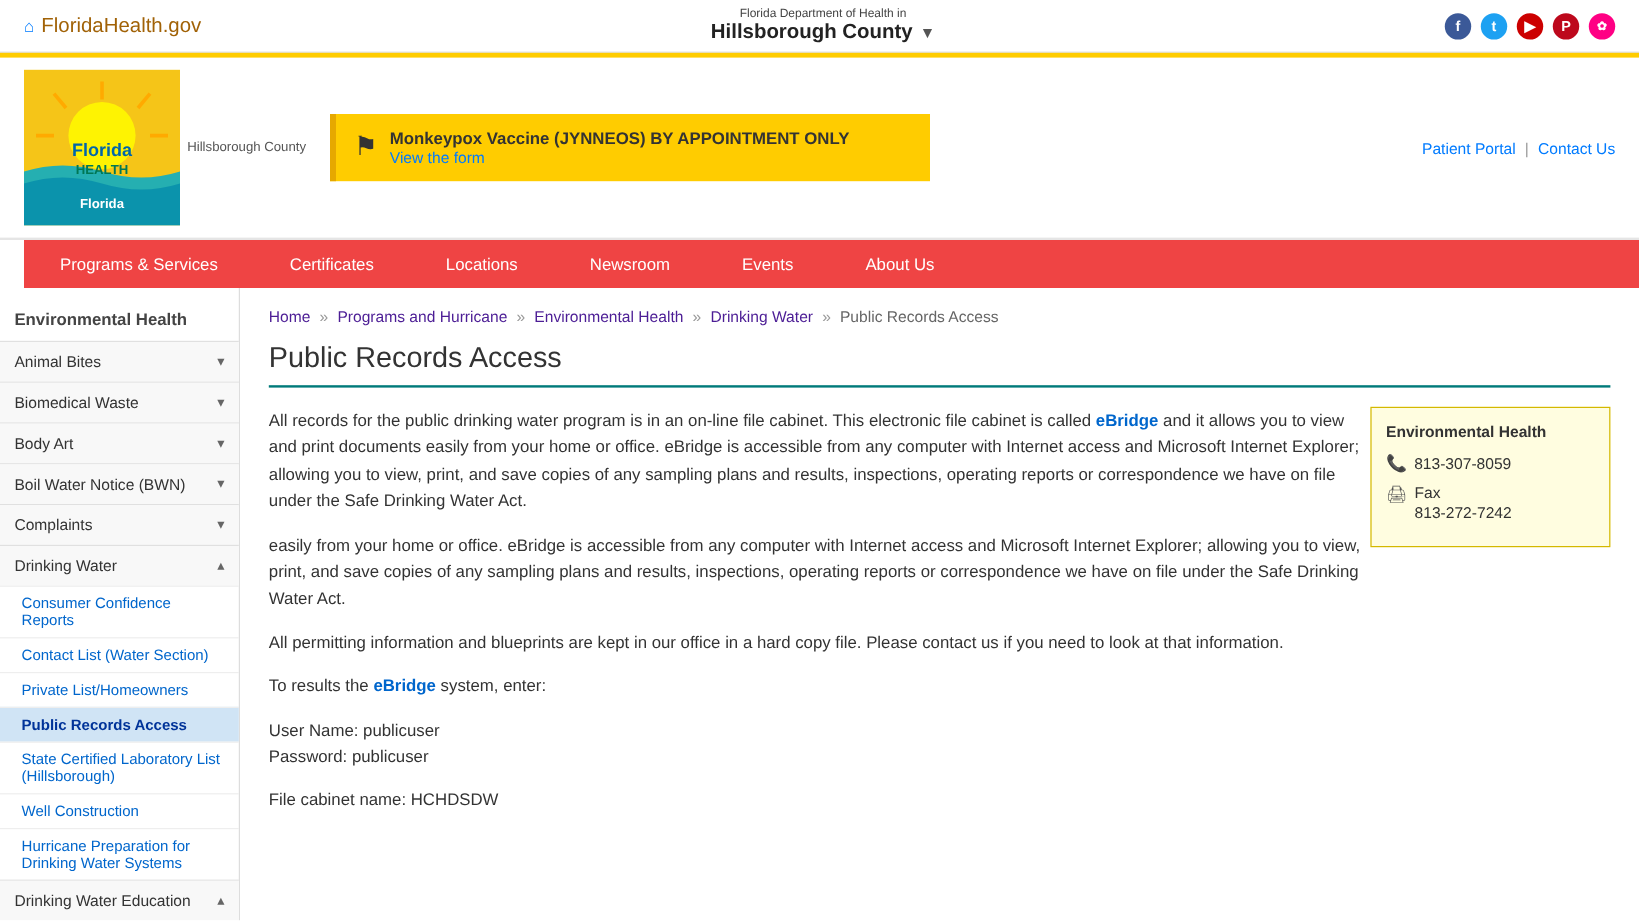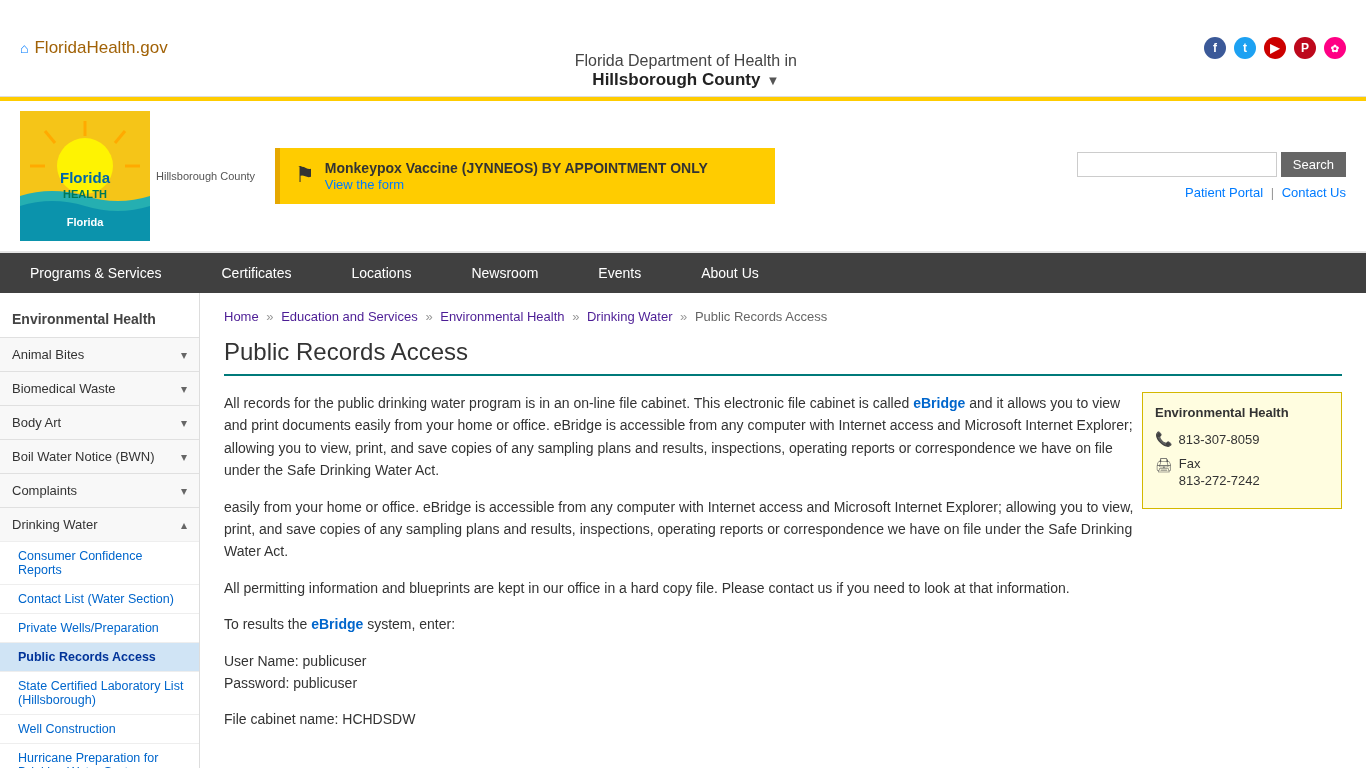--- a/index.html
+++ b/index.html
@@ -72,23 +72,24 @@
       padding: 4px 12px;
       cursor: pointer;
       font-size: 13px;
     }
     #header-links { font-size: 13px; margin-left: 20px; }
     #header-links a { color: #007bff; text-decoration: none; }
     #header-links span { color: #999; margin: 0 4px; }
 
     
     #nav {
-      background: #404040;
+      background: #ef4444;
       display: flex;
       align-items: flex-start;
+      margin-left: 20px;
     }
     .nav-item {
       color: #fff;
       padding: 12px 30px;
       font-size: 14px;
       cursor: pointer;
       white-space: nowrap;
     }
 
     
@@ -109,21 +110,21 @@
       font-weight: bold;
       color: #444;
       padding: 8px 12px 10px;
     }
     .sidebar-section {
       border-top: 1px solid #e0e0e0;
     }
     .sidebar-section-header {
       display: flex;
       justify-content: space-between;
-      align-items: flex-end;
+      align-items: flex-start;
       padding: 9px 12px;
       cursor: pointer;
       font-size: 13px;
       color: #333;
       background: #f8f8f8;
     }
     .sidebar-section-header .arrow { font-size: 12px; color: #666; }
     .sidebar-sub-item {
       padding: 7px 12px 7px 18px;
       font-size: 12.5px;
@@ -198,21 +199,21 @@
   </style>
 </head>
 <body>
 
 <div id="top-bar">
   <div id="top-bar-left">
     <span class="home-icon">⌂</span>
     <a href="#" style="color:#a16207;text-decoration:none;font-size:17px;">FloridaHealth.gov</a>
   </div>
   <div id="top-bar-center">
-    <div style="font-size:16px;margin-top:46px;">Florida Department of Health in</div>
+    <div style="font-size:10px;">Florida Department of Health in</div>
     <div style="display:flex;align-items:center;justify-content:center;gap:6px;">
       <span class="county" style="font-size:17px;font-weight:bold;color:#222;">Hillsborough County</span>
       <span style="cursor:pointer;font-size:13px;color:#555;">▼</span>
     </div>
   </div>
   <div id="top-bar-right">
     <span class="social-icon si-fb">f</span>
     <span class="social-icon si-tw">t</span>
     <span class="social-icon si-yt">▶</span>
     <span class="social-icon si-pi">P</span>
@@ -253,24 +254,20 @@
     <div id="announcement">
       <span class="flag-icon">⚑</span>
       <div>
         <div class="ann-title">Monkeypox Vaccine (JYNNEOS) BY APPOINTMENT ONLY</div>
         <a href="#" class="ann-link">View the form</a>
       </div>
     </div>
   </div>
 
   <div id="header-right">
-    <div id="search-box">
-      <input type="text" id="search-input" style="border: 1px solid rgb(204, 204, 204); padding: 4px 8px; width: 200px; font-size: 13px;">
-      <button id="search-btn" style="background:#666;color:#fff;border:none;padding:4px 12px;cursor:pointer;font-size:13px;">Search</button>
-    </div>
     <div id="header-links">
       <a href="#" style="color:#007bff;text-decoration:none;font-size:13px;">Patient Portal</a>
       <span style="color:#999;margin:0 4px;">|</span>
       <a href="#" style="color:#007bff;text-decoration:none;font-size:13px;">Contact Us</a>
     </div>
   </div>
 </div>
 
 <nav id="nav">
   <div class="nav-item">Programs &amp; Services</div>
@@ -322,21 +319,21 @@
     </div>
 
     <div class="sidebar-section">
       <div class="sidebar-section-header">
         <span>Drinking Water</span>
         <span class="arrow">▴</span>
       </div>
       <div>
         <div class="sidebar-sub-item">Consumer Confidence Reports</div>
         <div class="sidebar-sub-item">Contact List (Water Section)</div>
-        <div class="sidebar-sub-item">Private Wells/Preparation</div>
+        <div class="sidebar-sub-item">Private List/Homeowners</div>
         <div class="sidebar-sub-item active">Public Records Access</div>
         <div class="sidebar-sub-item">State Certified Laboratory List (Hillsborough)</div>
         <div class="sidebar-sub-item">Well Construction</div>
         <div class="sidebar-sub-item">Hurricane Preparation for Drinking Water Systems</div>
       </div>
     </div>
 
     <div class="sidebar-section">
       <div class="sidebar-section-header">
         <span>Drinking Water Education</span>
@@ -344,21 +341,21 @@
       </div>
 
     </div>
   </div>
 
   <div id="main-content">
 
     <div id="breadcrumb">
       <a href="#">Home</a>
       <span class="sep"> » </span>
-      <a href="#">Education and Services</a>
+      <a href="#">Programs and Hurricane</a>
       <span class="sep"> » </span>
       <a href="#">Environmental Health</a>
       <span class="sep"> » </span>
       <a href="#">Drinking Water</a>
       <span class="sep"> » </span>
       <span>Public Records Access</span>
     </div>
 
     <h1 id="page-title" style="font-size:24px;color:#333;font-weight:normal;border-bottom:2px solid #007a7a;padding-bottom:8px;margin-bottom:16px;">Public Records Access</h1>
 

